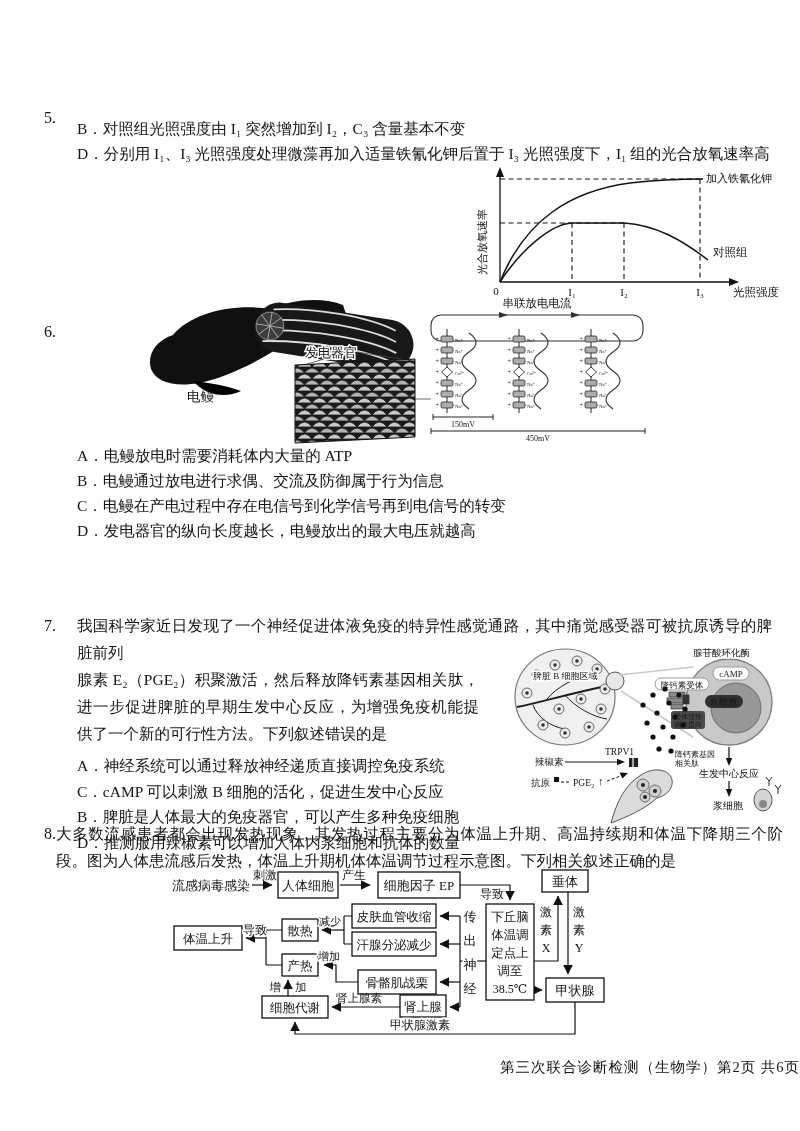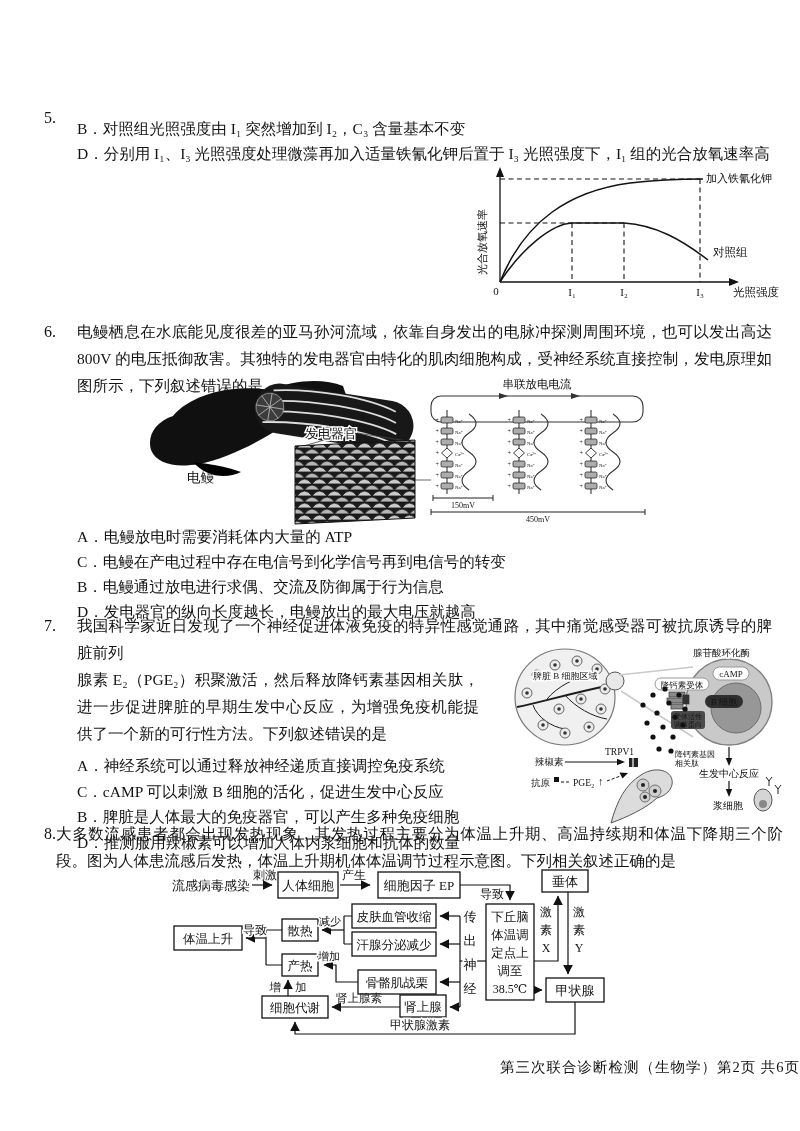--- a/index.html
+++ b/index.html
@@ -66,21 +66,20 @@
       <text x="154" y="136" font-size="11" text-anchor="middle">I₂</text>
       <text x="230" y="136" font-size="11" text-anchor="middle">I₃</text>
       <text x="263" y="136" font-size="11.5">光照强度</text>
     </svg>
   </div>
 </div>
 
 <div class="q q6">
   <div class="qnum">6.</div>
   <div class="qbody">
-    <div class="stem">电鳗栖息在水底能见度很差的亚马孙河流域，依靠自身发出的电脉冲探测周围环境，也可以发出高达 800V 的电压抵御敌害。其独特的发电器官由特化的肌肉细胞构成，受神经系统直接控制，发电原理如图所示，下列叙述错误的是</div>
     <div class="figwrap">
       <svg width="565" height="154" viewBox="0 0 565 154">
         <defs>
           <pattern id="scaleP" width="15" height="12" patternUnits="userSpaceOnUse">
             <rect width="15" height="12" fill="#1a1a1a"></rect>
             <path d="M0,12 Q7.5,2 15,12 Z" fill="#c9c9c9" stroke="#111" stroke-width="0.8"></path>
             <path d="M-7.5,6 Q0,-4 7.5,6 Z" fill="#b5b5b5" stroke="#111" stroke-width="0.8"></path>
             <path d="M7.5,6 Q15,-4 22.5,6 Z" fill="#b5b5b5" stroke="#111" stroke-width="0.8"></path>
           </pattern>
           <g id="ecol">
@@ -142,22 +141,22 @@
           <use href="#ecol" x="444" y="44"></use>
           <path d="M286,119 v6 M286,122 H346 M346,119 v6" stroke="#222" stroke-width="1" fill="none"></path>
           <text x="316" y="132" font-size="8" text-anchor="middle">150mV</text>
           <path d="M284,133 v6 M284,136 H498 M498,133 v6" stroke="#222" stroke-width="1" fill="none"></path>
           <text x="391" y="146" font-size="8" text-anchor="middle">450mV</text>
         </g>
       </svg>
     </div>
     <div class="optgroup">
       <div class="opt">A．电鳗放电时需要消耗体内大量的 ATP</div>
+      <div class="opt">B．电鳗通过放电进行求偶、交流及防御属于行为信息</div>
       <div class="opt">C．电鳗在产电过程中存在电信号到化学信号再到电信号的转变</div>
-      <div class="opt">B．电鳗通过放电进行求偶、交流及防御属于行为信息</div>
       <div class="opt">D．发电器官的纵向长度越长，电鳗放出的最大电压就越高</div>
     </div>
   </div>
 </div>
 
 <div class="q q7">
   <div class="qnum">7.</div>
   <div class="qbody">
     <div class="stem">我国科学家近日发现了一个神经促进体液免疫的特异性感觉通路，其中痛觉感受器可被抗原诱导的脾脏前列</div>
     <div class="stem stem2">腺素 E₂（PGE₂）积聚激活，然后释放降钙素基因相关肽，进一步促进脾脏的早期生发中心反应，为增强免疫机能提供了一个新的可行性方法。下列叙述错误的是</div>

